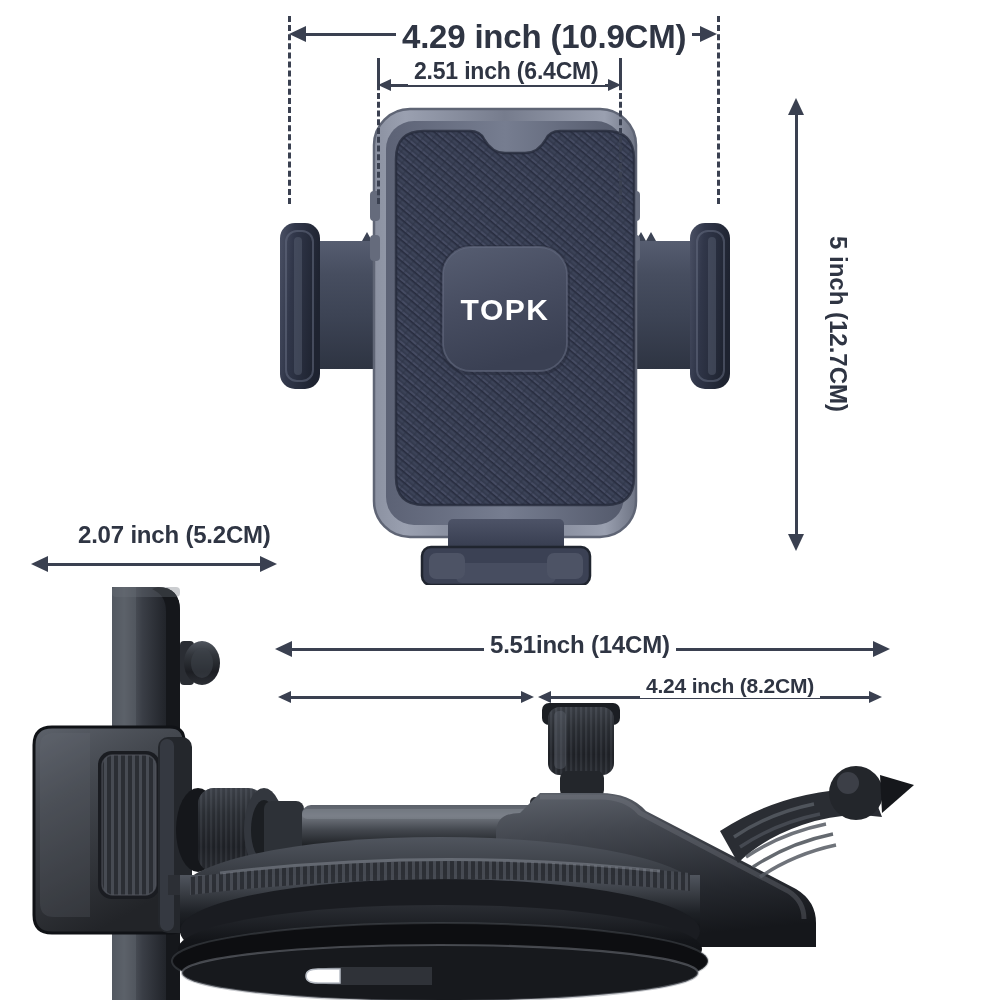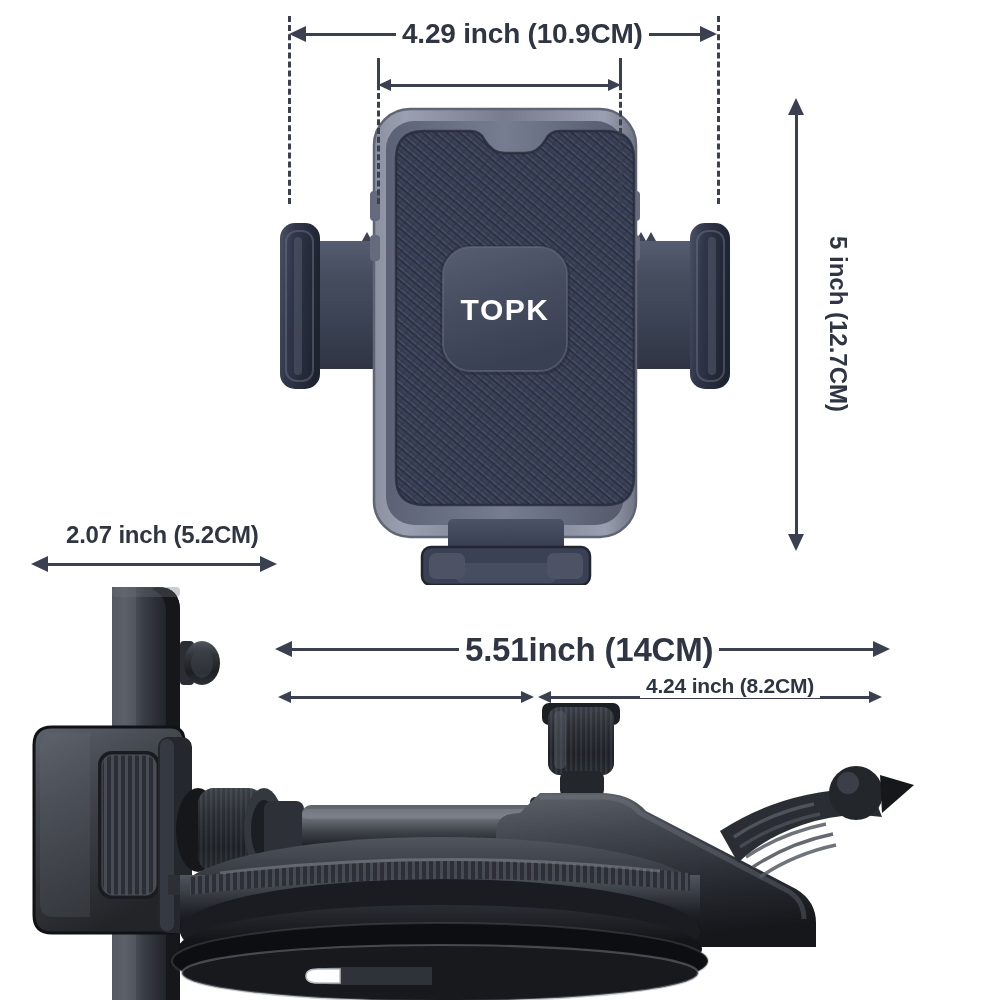--- a/index.html
+++ b/index.html
@@ -215,37 +215,38 @@
       </g>
     </svg>
   </div>
 
   <div class="dashed-v" style="left:288px; top:16px; height:188px;"></div>
   <div class="dashed-v" style="left:717px; top:16px; height:188px;"></div>
 
   <div class="dline h" style="left:300px; top:33px; width:404px;"></div>
   <div class="arrow left" style="left:289px; top:26px;"></div>
   <div class="arrow right" style="left:700px; top:26px;"></div>
-  <div class="dim-label" style="left:396px; top:18px; font-size:28px;">4.29 inch (10.9CM)</div>
+  <div class="dim-label" style="left:396px; top:18px; font-size:33px;">4.29 inch (10.9CM)</div>
 
   <div class="dashed-v" style="left:377px; top:58px; height:146px;"></div>
   <div class="dashed-v" style="left:619px; top:58px; height:146px;"></div>
   <div class="tick" style="left:377px; top:62px; height:28px;"></div>
   <div class="tick" style="left:619px; top:62px; height:28px;"></div>
 
   <div class="dline h" style="left:388px; top:84px; width:226px;"></div>
   <div class="arrow left-sm" style="left:378px; top:79px;"></div>
   <div class="arrow right-sm" style="left:608px; top:79px;"></div>
+  <div class="dim-label" style="left:408px; top:58px; font-size:23px;">2.51 inch (6.4CM)</div>
 
   <div class="dline v" style="left:795px; top:112px; height:424px;"></div>
   <div class="arrow up" style="left:788px; top:98px;"></div>
   <div class="arrow down" style="left:788px; top:534px;"></div>
   <div class="vlabel" style="left:745px; top:310px; font-size:24px; transform:rotate(90deg);">5 inch (12.7CM)</div>
 
-  <div class="dim-label" style="left:60px; top:521px; font-size:24px;">2.07 inch (5.2CM)</div>
+  <div class="dim-label" style="left:72px; top:521px; font-size:24px;">2.07 inch (5.2CM)</div>
   <div class="dline h" style="left:44px; top:563px; width:228px;"></div>
   <div class="arrow left" style="left:31px; top:556px;"></div>
   <div class="arrow right" style="left:260px; top:556px;"></div>
 
   <div class="art" style="left:20px; top:575px; width:900px; height:425px;">
     <svg width="900" height="425" viewBox="0 0 900 425">
       <defs>
         <linearGradient id="postGrad" x1="0" y1="0" x2="1" y2="0">
           <stop offset="0" stop-color="#4a4f58"></stop>
           <stop offset="0.18" stop-color="#5c6169"></stop>
@@ -403,21 +404,21 @@
 
         <path d="M412 392 h-96 q-18 0 -18 9 q0 9 18 9 h96 z" fill="#2f3238"></path>
         <path d="M320 394 h-22 q-12 0 -12 7 q0 7 12 7 h22 z" fill="#ffffff" stroke="#b9bec6" stroke-width="1.5"></path>
       </g>
     </svg>
   </div>
 
   <div class="dline h" style="left:288px; top:648px; width:590px;"></div>
   <div class="arrow left" style="left:275px; top:641px;"></div>
   <div class="arrow right" style="left:873px; top:641px;"></div>
-  <div class="dim-label" style="left:459px; top:631px; font-size:33px;">5.51inch (14CM)</div>
+  <div class="dim-label" style="left:484px; top:631px; font-size:24px;">5.51inch (14CM)</div>
 
   <div class="dline h" style="left:290px; top:696px; width:238px;"></div>
   <div class="arrow left-sm" style="left:278px; top:691px;"></div>
   <div class="arrow right-sm" style="left:521px; top:691px;"></div>
 
   <div class="dline h" style="left:550px; top:696px; width:326px;"></div>
   <div class="arrow left-sm" style="left:538px; top:691px;"></div>
   <div class="arrow right-sm" style="left:869px; top:691px;"></div>
   <div class="dim-label" style="left:640px; top:674px; font-size:21px;">4.24 inch (8.2CM)</div>
 

